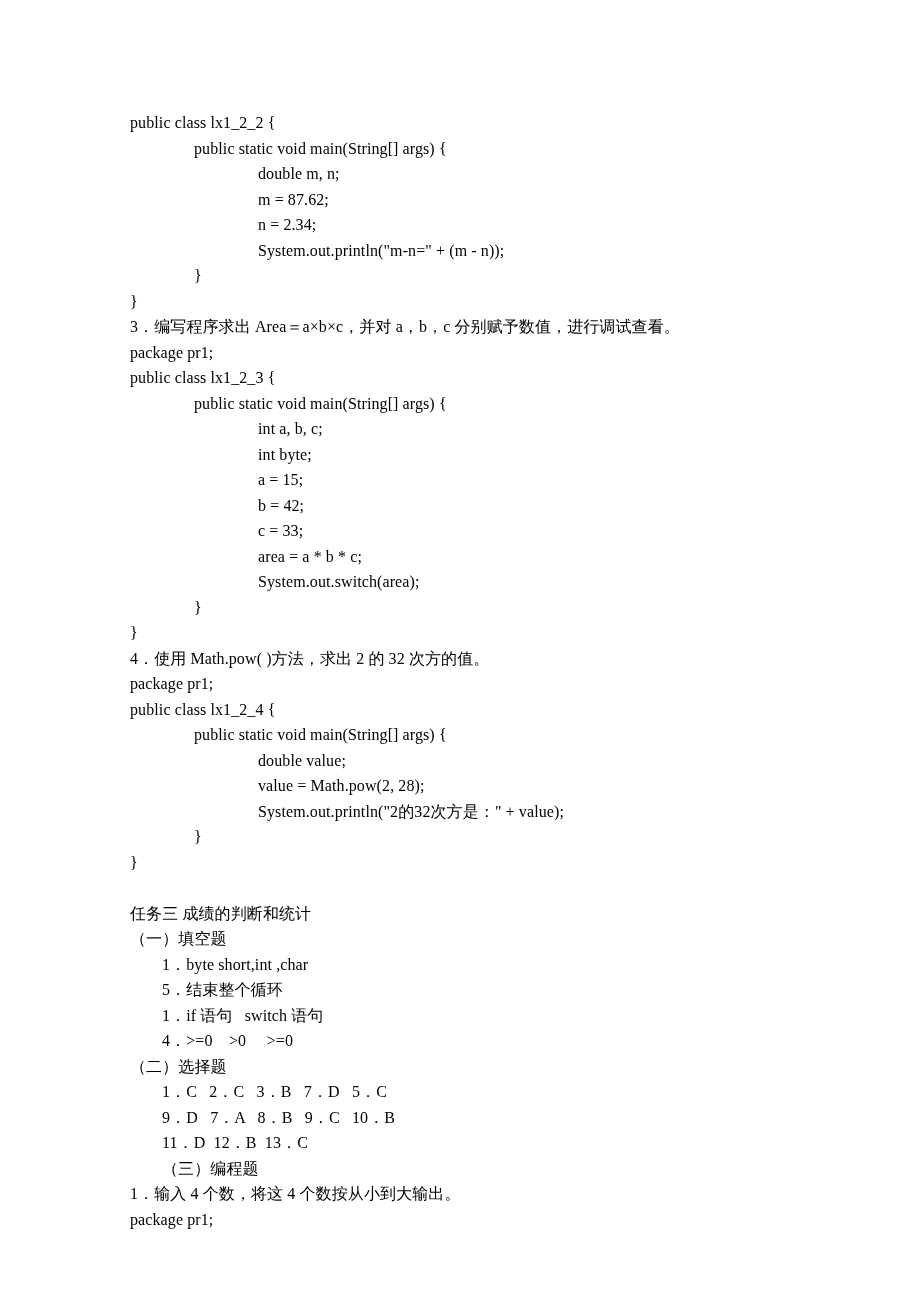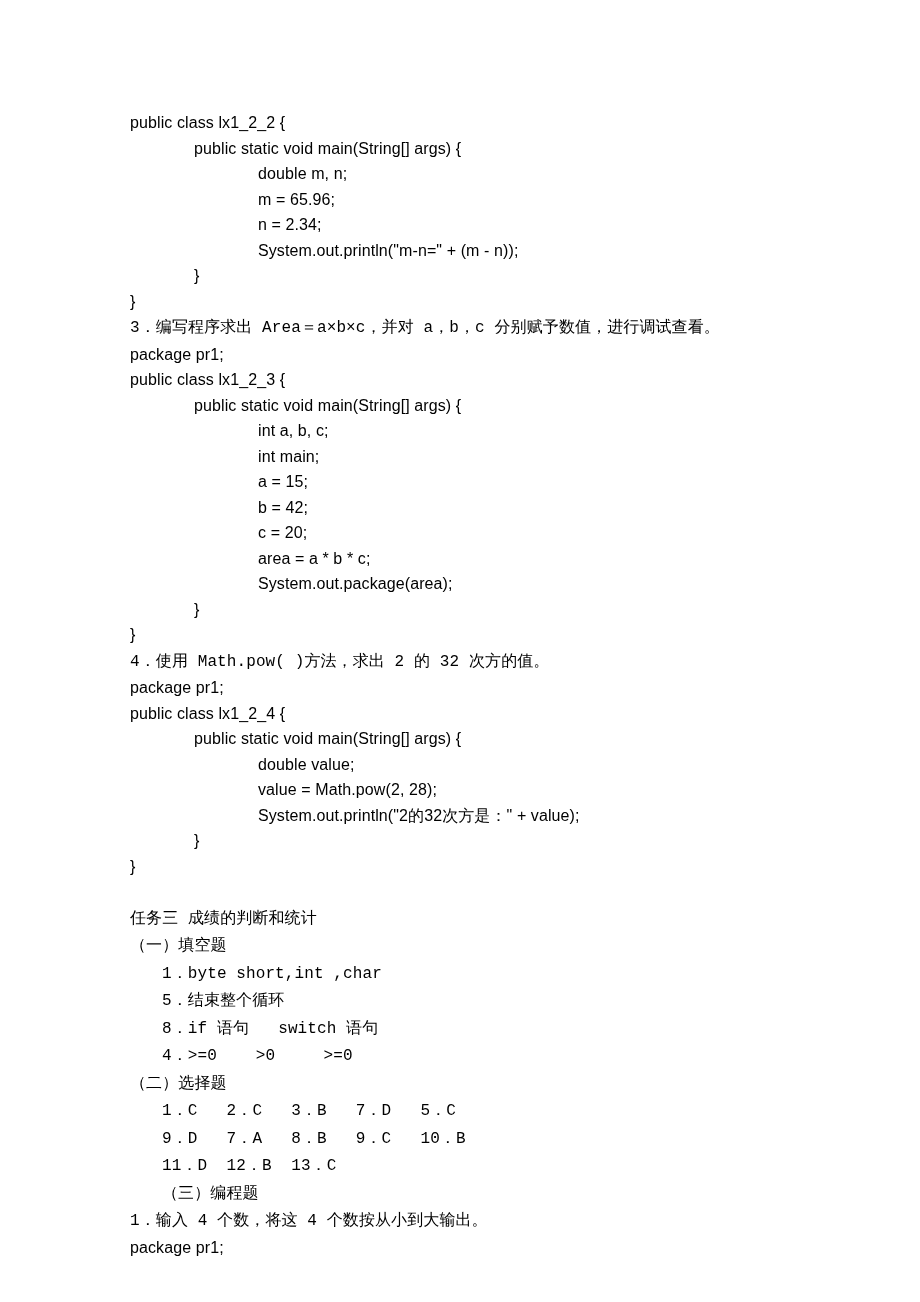--- a/index.html
+++ b/index.html
@@ -11,69 +11,69 @@
   .page {
     padding: 110px 130px 100px 130px;
     font-family: "SimSun", "NSimSun", "Songti SC", "宋体", serif;
     font-size: 16px;
     line-height: 25.5px;
     color: #000000;
     white-space: pre-wrap;
     letter-spacing: 0.1px;
   }
   .mono {
-    font-family: Liberation Sans, sans-serif;
+    font-family: Liberation Serif, serif;
     letter-spacing: 0.1px;
   }
   .cn {
-    font-family: Liberation Mono, monospace;
+    font-family: Liberation Serif, serif;
   }
   .indent1 { padding-left: 64px; display: inline-block; }
   .indent2 { padding-left: 128px; display: inline-block; }
   .indent_half { padding-left: 32px; display: inline-block; }
 </style>
 </head>
 <body>
 
 <div class="page"><span class="mono">public class lx1_2_2 {</span>
 <span class="indent1"></span><span class="mono">public static void main(String[] args) {</span>
 <span class="indent2"></span><span class="mono">double m, n;</span>
-<span class="indent2"></span><span class="mono">m = 65.96;</span>
+<span class="indent2"></span><span class="mono">m = 87.62;</span>
 <span class="indent2"></span><span class="mono">n = 2.34;</span>
 <span class="indent2"></span><span class="mono">System.out.println("m-n=" + (m - n));</span>
 <span class="indent1"></span><span class="mono">}</span>
 <span class="mono">}</span>
 <span class="cn">3．编写程序求出 Area＝a×b×c，并对 a，b，c 分别赋予数值，进行调试查看。</span>
 <span class="mono">package pr1;</span>
 <span class="mono">public class lx1_2_3 {</span>
 <span class="indent1"></span><span class="mono">public static void main(String[] args) {</span>
 <span class="indent2"></span><span class="mono">int a, b, c;</span>
-<span class="indent2"></span><span class="mono">int main;</span>
+<span class="indent2"></span><span class="mono">int byte;</span>
 <span class="indent2"></span><span class="mono">a = 15;</span>
 <span class="indent2"></span><span class="mono">b = 42;</span>
-<span class="indent2"></span><span class="mono">c = 20;</span>
+<span class="indent2"></span><span class="mono">c = 33;</span>
 <span class="indent2"></span><span class="mono">area = a * b * c;</span>
-<span class="indent2"></span><span class="mono">System.out.package(area);</span>
+<span class="indent2"></span><span class="mono">System.out.switch(area);</span>
 <span class="indent1"></span><span class="mono">}</span>
 <span class="mono">}</span>
 <span class="cn">4．使用 Math.pow( )方法，求出 2 的 32 次方的值。</span>
 <span class="mono">package pr1;</span>
 <span class="mono">public class lx1_2_4 {</span>
 <span class="indent1"></span><span class="mono">public static void main(String[] args) {</span>
 <span class="indent2"></span><span class="mono">double value;</span>
 <span class="indent2"></span><span class="mono">value = Math.pow(2, 28);</span>
 <span class="indent2"></span><span class="mono">System.out.println("2的32次方是：" + value);</span>
 <span class="indent1"></span><span class="mono">}</span>
 <span class="mono">}</span>
 
 <span class="cn">任务三 成绩的判断和统计</span>
 <span class="cn">（一）填空题</span>
 <span class="indent_half"></span><span class="cn">1．byte short,int ,char</span>
 <span class="indent_half"></span><span class="cn">5．结束整个循环</span>
-<span class="indent_half"></span><span class="cn">8．if 语句   switch 语句</span>
+<span class="indent_half"></span><span class="cn">1．if 语句   switch 语句</span>
 <span class="indent_half"></span><span class="cn">4．&gt;=0    &gt;0     &gt;=0</span>
 <span class="cn">（二）选择题</span>
 <span class="indent_half"></span><span class="cn">1．C   2．C   3．B   7．D   5．C</span>
 <span class="indent_half"></span><span class="cn">9．D   7．A   8．B   9．C   10．B</span>
 <span class="indent_half"></span><span class="cn">11．D  12．B  13．C</span>
 <span class="indent_half"></span><span class="cn">（三）编程题</span>
 <span class="cn">1．输入 4 个数，将这 4 个数按从小到大输出。</span>
 <span class="mono">package pr1;</span></div>
 
 </body></html>

